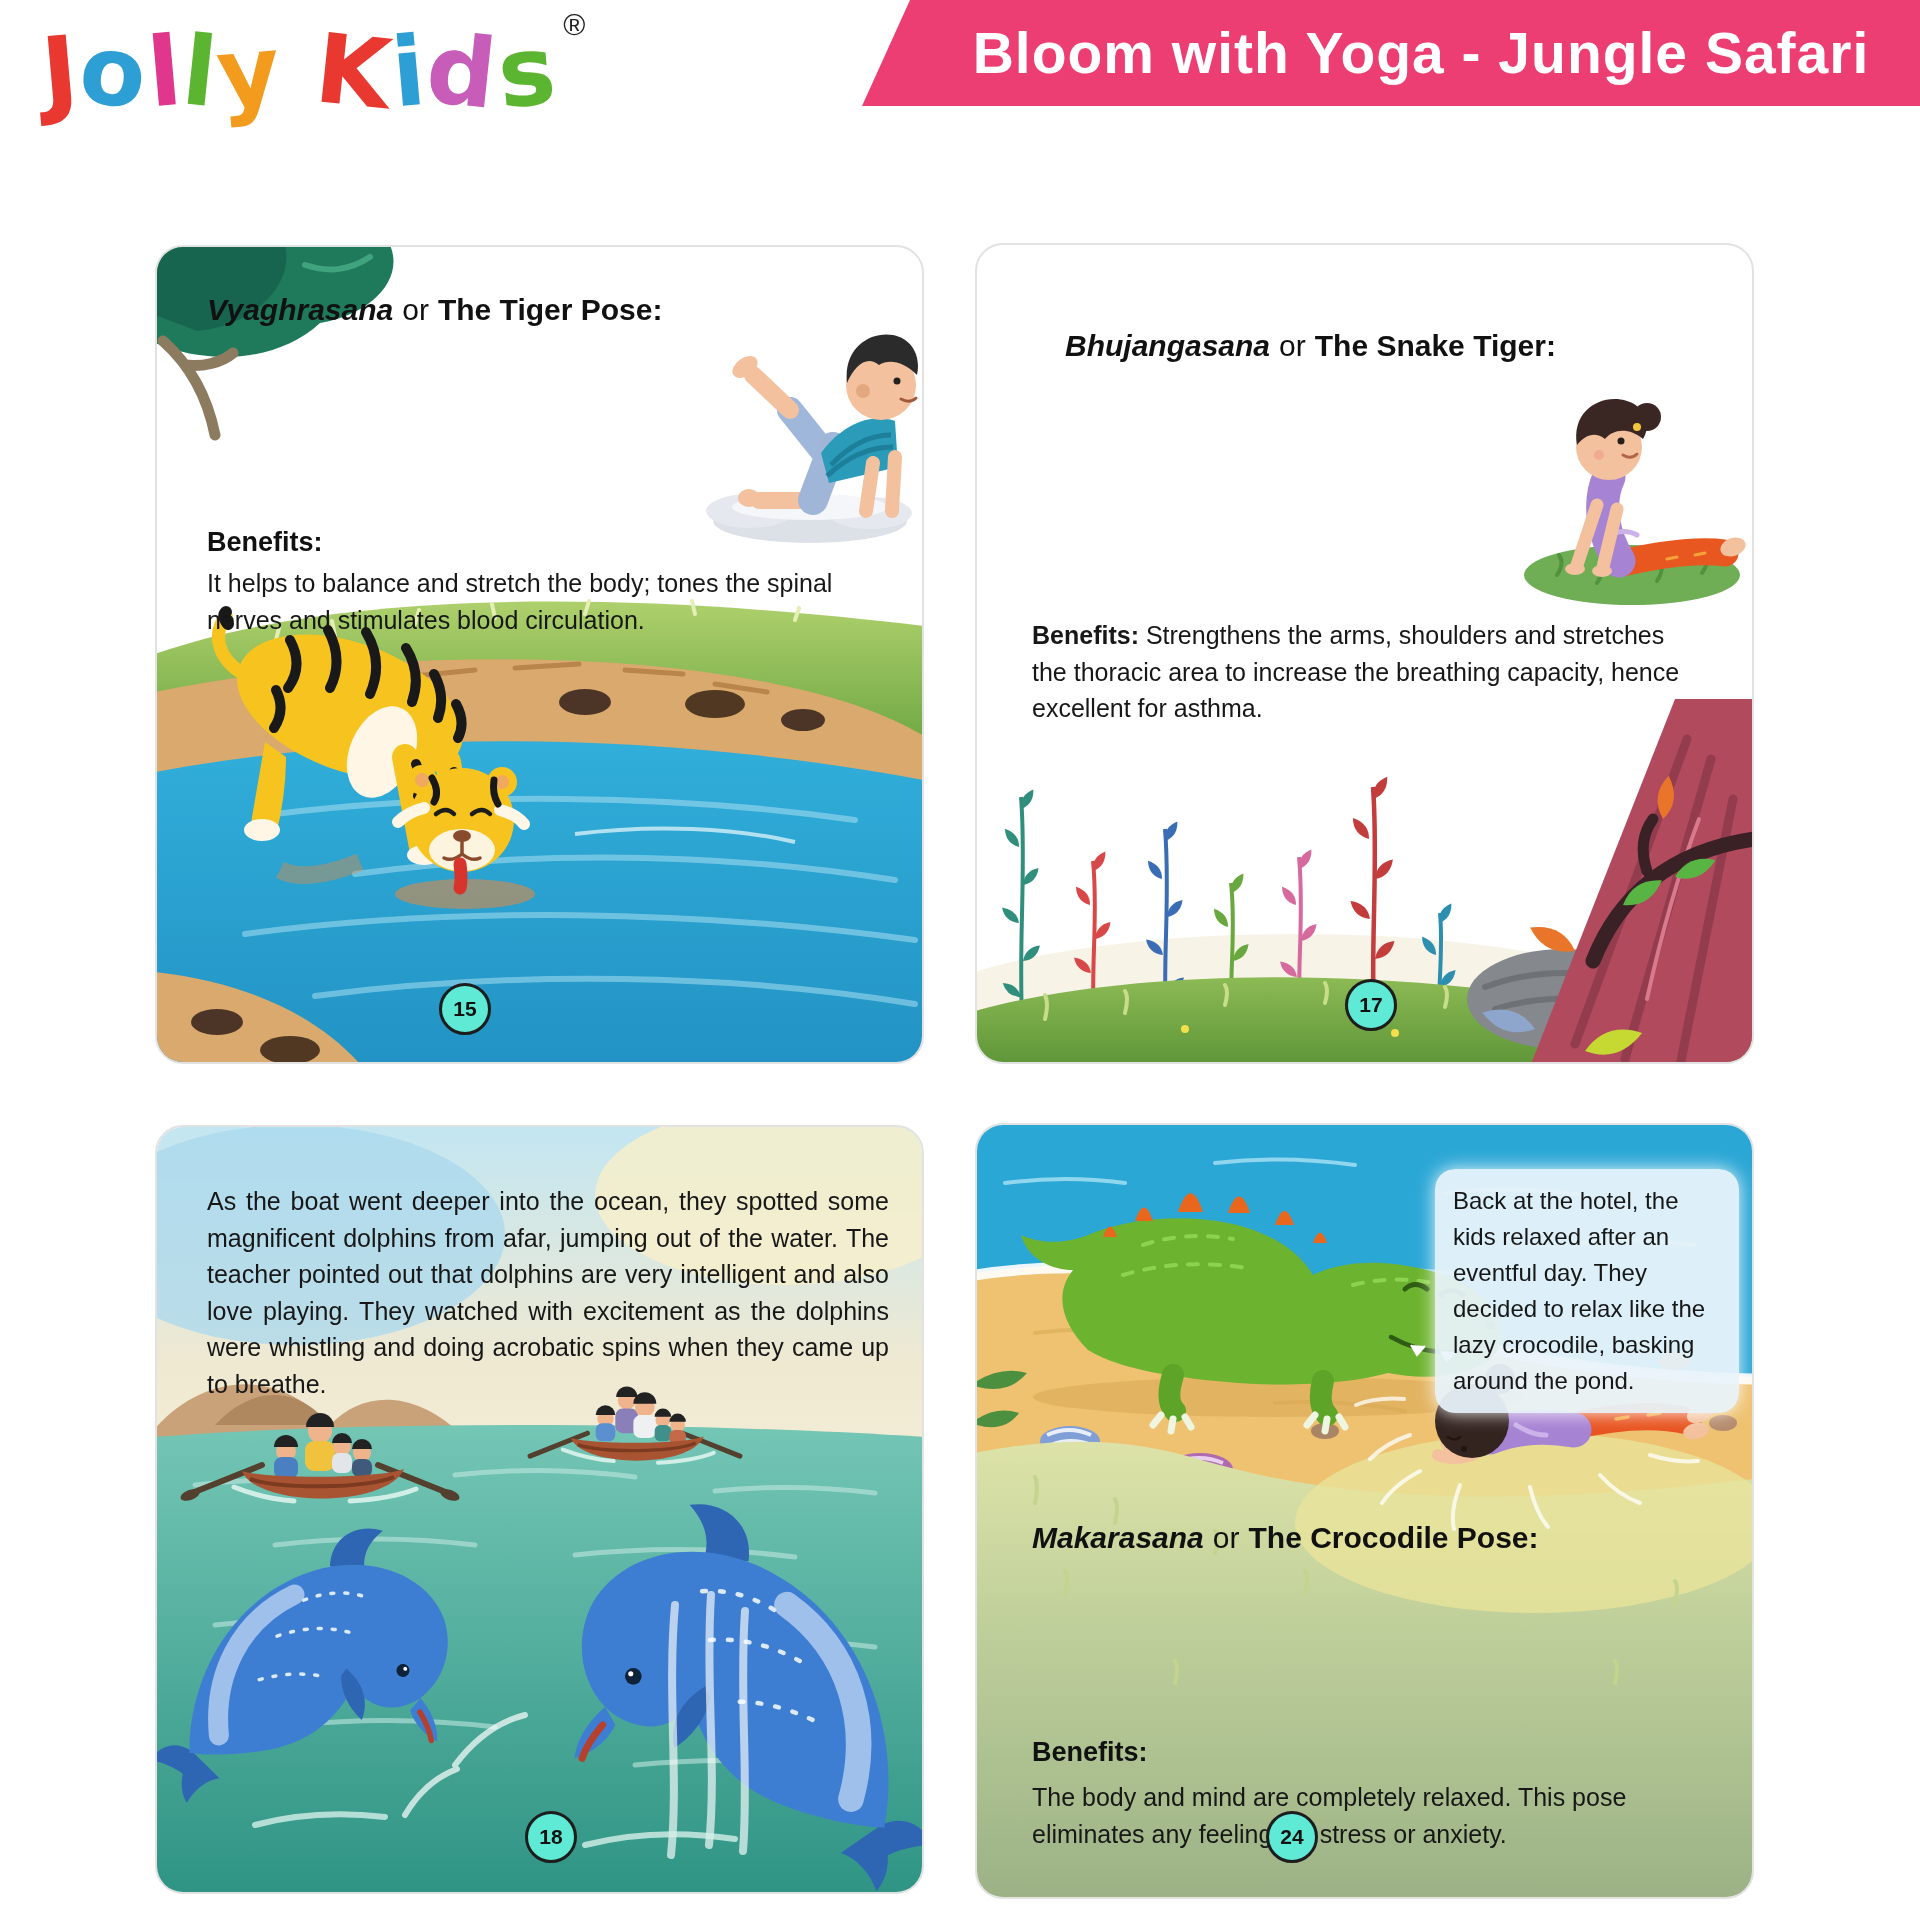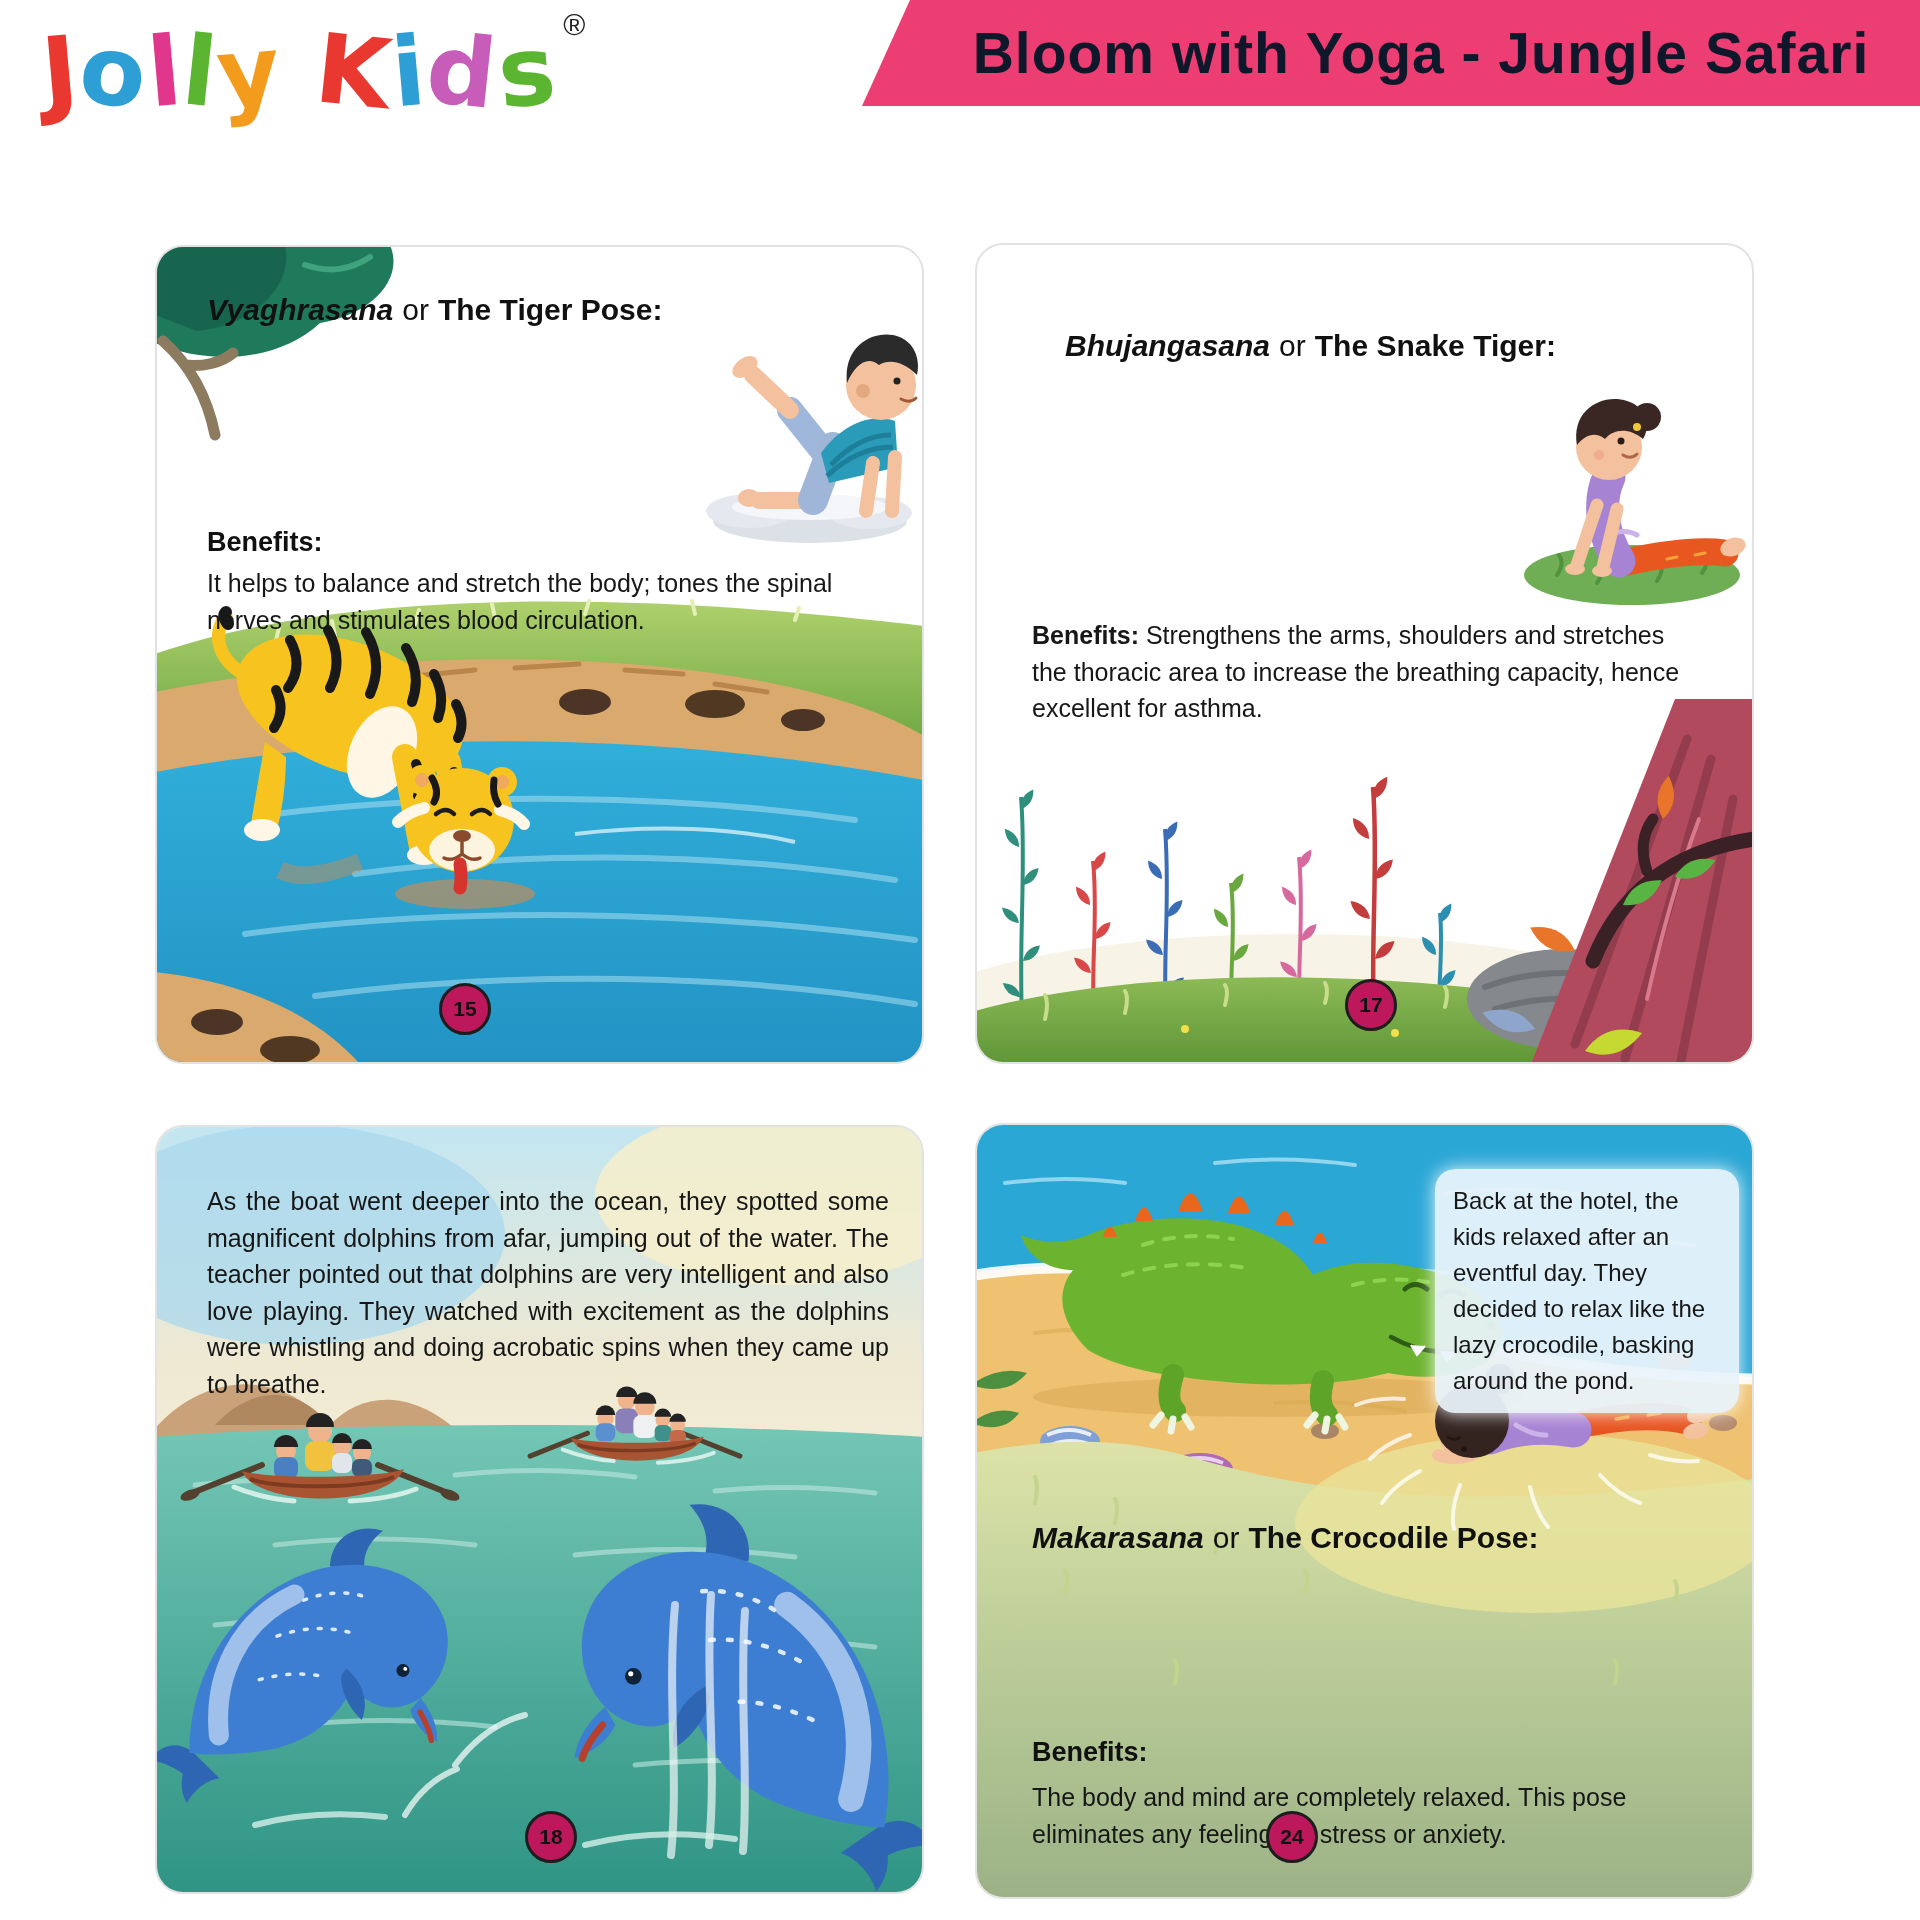--- a/index.html
+++ b/index.html
@@ -28,42 +28,42 @@
 
   .abs{position:absolute;}
   .pose-title{font-size:30px;font-weight:bold;color:#111;white-space:nowrap;}
   .pose-title .sanskrit{font-style:italic;}
   .pose-title .conn{font-weight:normal;margin:0 9px;}
   .body-copy{font-size:25px;line-height:1.46;color:#171717;}
   .benefits-label{font-size:27px;font-weight:bold;color:#111;}
   .benefits-inline{font-weight:bold;}
   .justified{text-align:justify;}
 
-  .page-num{position:absolute;width:46px;height:46px;border-radius:50%;background:#be185d;
+  .page-num{position:absolute;width:46px;height:46px;border-radius:50%;background:#5eead4;
             border:3px solid #1d1d1d;display:flex;align-items:center;justify-content:center;
             font-size:21px;font-weight:bold;color:#111;z-index:5;}
 
   .story-box{position:absolute;background:rgba(233,243,250,0.94);border-radius:20px;
              padding:14px 18px;font-size:24px;line-height:1.5;color:#171717;
              box-shadow:0 0 18px rgba(255,255,255,0.9);}
   svg{display:block;}
   .illus{position:absolute;z-index:0;}
   .txt{z-index:2;}
 </style>
 </head>
 <body>
 
 <div class="page">
 
   <div class="logo">
     <span class="lt" style="color: rgb(232, 56, 47);">J</span><span class="lt" style="color: rgb(46, 159, 212);">o</span><span class="lt" style="color: rgb(224, 54, 140);">l</span><span class="lt" style="color: rgb(92, 181, 49);">l</span><span class="lt" style="color: rgb(243, 155, 29);">y</span><span class="lt" style="color: rgb(232, 56, 47);">K</span><span class="lt" style="color: rgb(46, 159, 212);">i</span><span class="lt" style="color: rgb(199, 93, 184);">d</span><span class="lt" style="color: rgb(92, 181, 49);">s</span><sup>®</sup>
   </div>
 
   <div class="banner" style="background: rgb(236, 62, 115);">
-    <span class="banner-text" style="color: #0f172a;">Bloom with Yoga - Jungle Safari</span>
+    <span class="banner-text" style="color: #ffffff;">Bloom with Yoga - Jungle Safari</span>
   </div>
 
   <section class="card card1">
 
     <svg class="illus" style="left:-2px;top:-2px;" width="320" height="200" viewBox="0 0 320 200">
       <path d="M0,0 L235,0 C250,35 215,70 165,78 C125,115 58,122 0,98 Z" fill="#1f7a5c"></path>
       <path d="M0,0 L130,0 C140,42 95,82 42,86 L0,70 Z" fill="#155f49" opacity="0.75"></path>
       <path d="M150,20 C175,28 195,25 215,12" stroke="#3fa37d" stroke-width="6" fill="none" stroke-linecap="round"></path>
       <path d="M8,96 C35,120 52,150 60,190 M30,120 C48,122 66,118 78,108" stroke="#8d7b5f" stroke-width="11" fill="none" stroke-linecap="round"></path>
     </svg>

